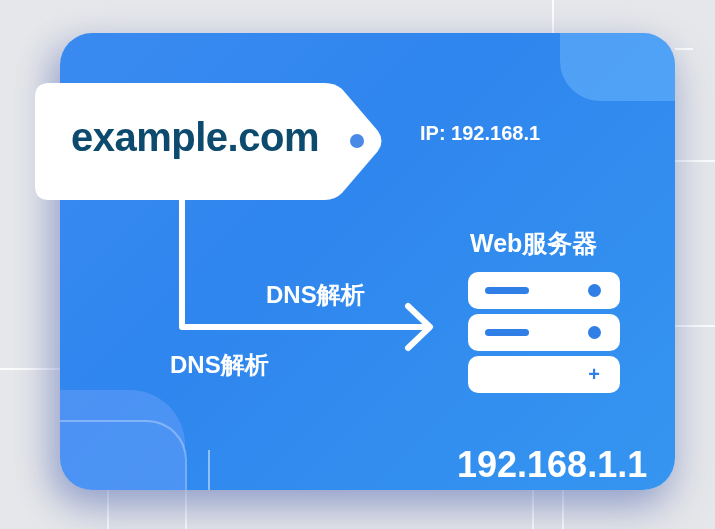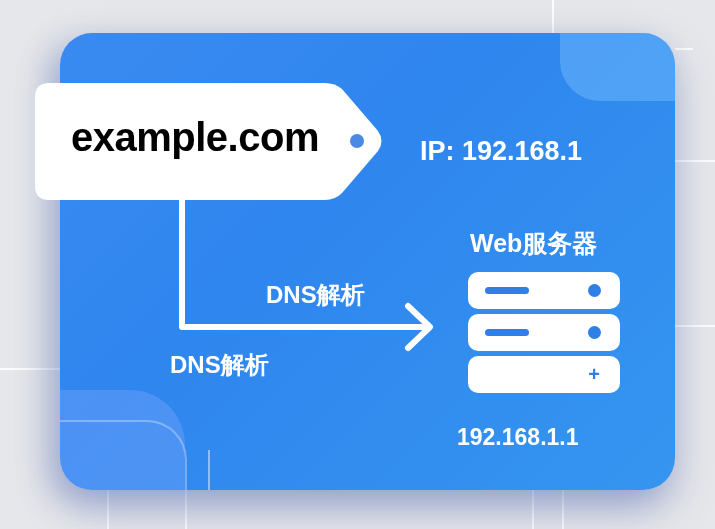--- a/index.html
+++ b/index.html
@@ -29,29 +29,29 @@
       border-top: 2px solid rgba(200,220,255,0.45); border-right: 2px solid rgba(200,220,255,0.45);
       border-top-right-radius: 40px;
     }
     .deco-vline { position: absolute; left: 148px; bottom: 0; width: 2px; height: 40px; background: rgba(220,235,255,0.55); }
     .tag {
       position: absolute; left: 35px; top: 83px; width: 350px; height: 117px;
     }
     .tag svg { position: absolute; left: 0; top: 0; }
     .tag-text {
       position: absolute; left: 36px; top: 32px;
-      font-size: 40px; font-weight: bold; color: #000000; letter-spacing: -0.5px;
+      font-size: 40px; font-weight: bold; color: #0c4a6e; letter-spacing: -0.5px;
     }
     .flow { position: absolute; left: 0; top: 0; }
     .label { position: absolute; color: #ffffff; font-weight: bold; }
-    .ip-label { left: 420px; top: 136px; font-size: 27px; }
+    .ip-label { left: 420px; top: 122px; font-size: 20px; }
     .web-label { left: 470px; top: 227px; font-size: 25px; }
     .dns-top { left: 266px; top: 279px; font-size: 24px; }
     .dns-bottom { left: 170px; top: 349px; font-size: 24px; }
-    .ip-bottom { left: 457px; top: 424px; font-size: 23px; }
+    .ip-bottom { left: 457px; top: 444px; font-size: 36px; }
     .server { position: absolute; left: 468px; top: 272px; }
     .srv-row {
       position: absolute; left: 0; width: 152px; height: 37px;
       background: #ffffff; border-radius: 10px;
     }
     .srv-bar { position: absolute; left: 17px; top: 15px; width: 44px; height: 7px; border-radius: 4px; background: #2f7fe6; }
     .srv-dot { position: absolute; right: 19px; top: 12px; width: 13px; height: 13px; border-radius: 50%; background: #2f7fe6; }
     .srv-plus { position: absolute; right: 19px; top: 7px; width: 14px; height: 22px; color: #2f7fe6; font-size: 20px; font-weight: bold; line-height: 22px; text-align: center; }
   </style>
 </head>

